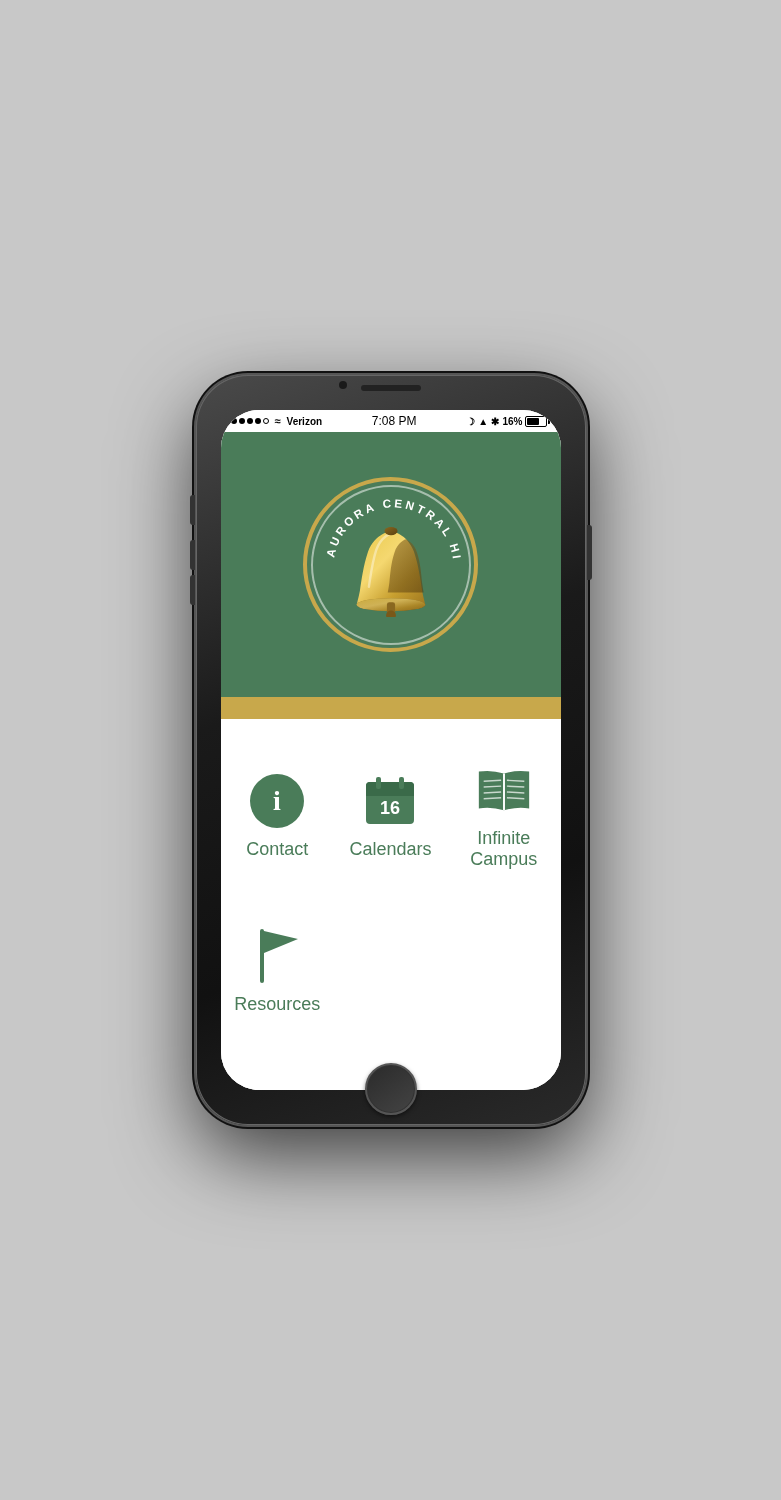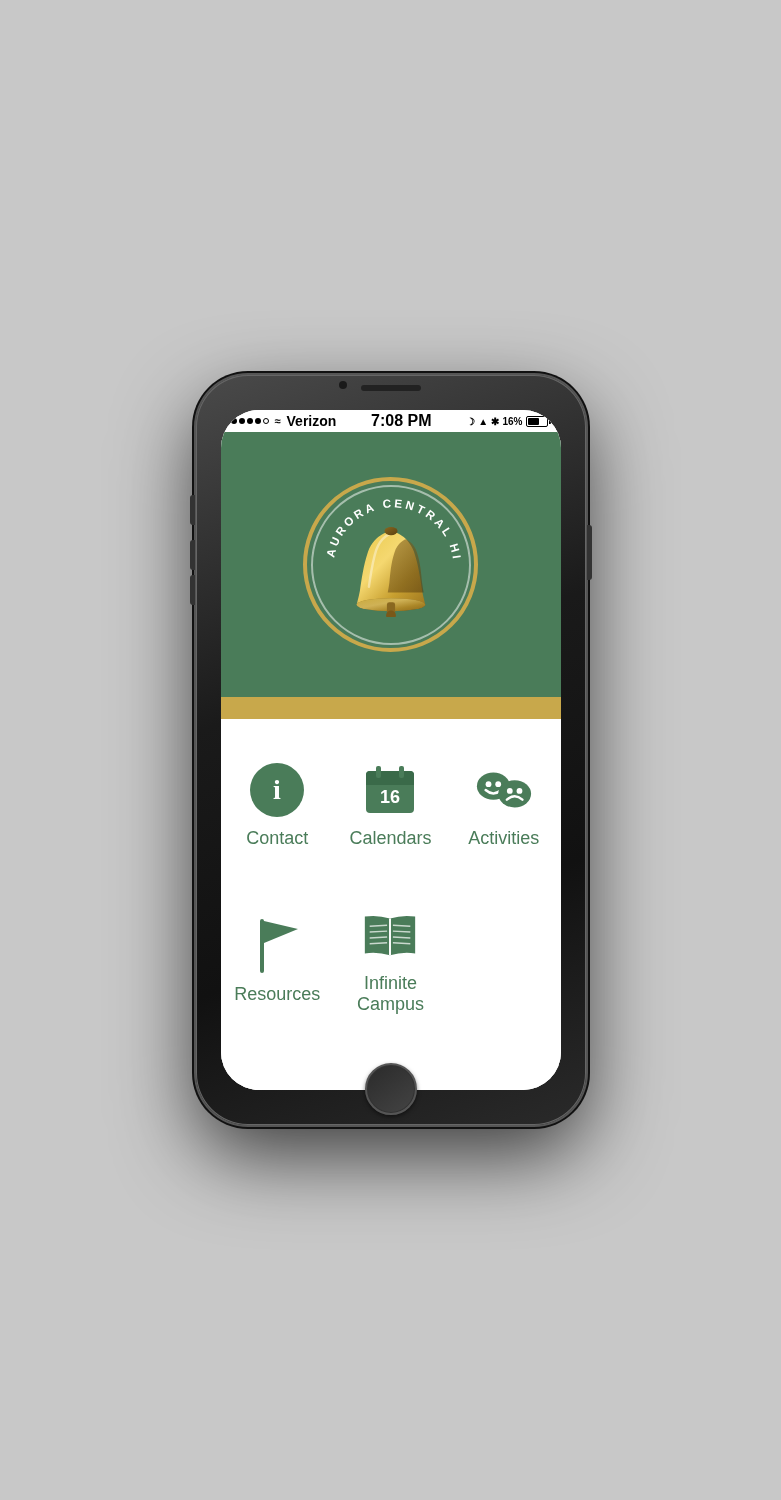--- a/index.html
+++ b/index.html
@@ -150,28 +150,28 @@
       background: transparent;
       border: 1px solid #000;
     }
 
     .wifi-icon {
       margin-left: 3px;
       font-size: 11px;
     }
 
     .carrier {
-      font-size: 14px;
+      font-size: 10px;
       font-weight: 600;
       margin-left: 3px;
     }
 
     .status-center {
-      font-size: 16px;
-      font-weight: 700;
+      font-size: 12px;
+      font-weight: 400;
     }
 
     .status-right {
       display: flex;
       align-items: center;
       gap: 3px;
       font-size: 10px;
     }
 
     .battery {
@@ -421,51 +421,22 @@
               <rect x="5" y="10" width="48" height="14" rx="4" fill="#3a6a49"></rect>
               <rect x="5" y="18" width="48" height="6" fill="#3a6a49"></rect>
               <rect x="15" y="5" width="5" height="12" rx="2" fill="#4a7c59"></rect>
               <rect x="38" y="5" width="5" height="12" rx="2" fill="#4a7c59"></rect>
               <text x="29" y="42" text-anchor="middle" font-size="18" font-weight="bold" fill="white" font-family="Arial">16</text>
             </svg>
           </div>
           <span class="menu-label">Calendars</span>
         </div>
 
-        <div class="menu-item">
-          <div class="menu-icon">
-            <svg width="62" height="62" viewBox="0 0 62 52" class="icon">
-
-              <ellipse cx="20" cy="22" rx="17" ry="14" fill="#4a7c59"></ellipse>
-              <path d="M 12 26 Q 20 33 28 26" stroke="white" stroke-width="2.5" fill="none" stroke-linecap="round"></path>
-              <circle cx="15" cy="20" r="3" fill="white"></circle>
-              <circle cx="25" cy="20" r="3" fill="white"></circle>
-
-              <ellipse cx="42" cy="30" rx="17" ry="14" fill="#4a7c59"></ellipse>
-              <path d="M 34 36 Q 42 29 50 36" stroke="white" stroke-width="2.5" fill="none" stroke-linecap="round"></path>
-              <circle cx="37" cy="27" r="3" fill="white"></circle>
-              <circle cx="47" cy="27" r="3" fill="white"></circle>
-            </svg>
-          </div>
-          <span class="menu-label">Activities</span>
-        </div>
-
-
-
-        <div class="menu-item">
-          <div class="menu-icon">
-            <svg width="55" height="62" viewBox="0 0 55 62" class="icon">
-
-              <rect x="10" y="4" width="4" height="54" rx="2" fill="#4a7c59"></rect>
-
-              <path d="M 14 6 L 48 14 L 14 28 Z" fill="#4a7c59"></path>
-            </svg>
-          </div>
-          <span class="menu-label">Resources</span>
-        </div>
+
+
 
         <div class="menu-item">
           <div class="menu-icon">
             <svg width="62" height="58" viewBox="0 0 62 58" class="icon">
 
               <path d="M 31 12 Q 18 8 5 10 L 5 48 Q 18 46 31 50 Q 44 46 57 48 L 57 10 Q 44 8 31 12 Z" fill="#4a7c59"></path>
               <line x1="31" y1="12" x2="31" y2="50" stroke="white" stroke-width="2"></line>
 
               <line x1="10" y1="20" x2="28" y2="19" stroke="white" stroke-width="1.5" opacity="0.7"></line>
               <line x1="10" y1="26" x2="28" y2="25" stroke="white" stroke-width="1.5" opacity="0.7"></line>
@@ -474,20 +445,32 @@
 
               <line x1="34" y1="19" x2="52" y2="20" stroke="white" stroke-width="1.5" opacity="0.7"></line>
               <line x1="34" y1="25" x2="52" y2="26" stroke="white" stroke-width="1.5" opacity="0.7"></line>
               <line x1="34" y1="31" x2="52" y2="32" stroke="white" stroke-width="1.5" opacity="0.7"></line>
               <line x1="34" y1="37" x2="52" y2="38" stroke="white" stroke-width="1.5" opacity="0.7"></line>
             </svg>
           </div>
           <span class="menu-label">Infinite Campus</span>
         </div>
 
+        <div class="menu-item">
+          <div class="menu-icon">
+            <svg width="55" height="62" viewBox="0 0 55 62" class="icon">
+
+              <rect x="10" y="4" width="4" height="54" rx="2" fill="#4a7c59"></rect>
+
+              <path d="M 14 6 L 48 14 L 14 28 Z" fill="#4a7c59"></path>
+            </svg>
+          </div>
+          <span class="menu-label">Resources</span>
+        </div>
+
 
       </div>
 
       <div style="display:flex; justify-content:center; padding: 4px 0; background:#fff;">
         <div class="page-dot" style="position:static; transform:none;"></div>
       </div>
 
     </div>
   </div>
 

